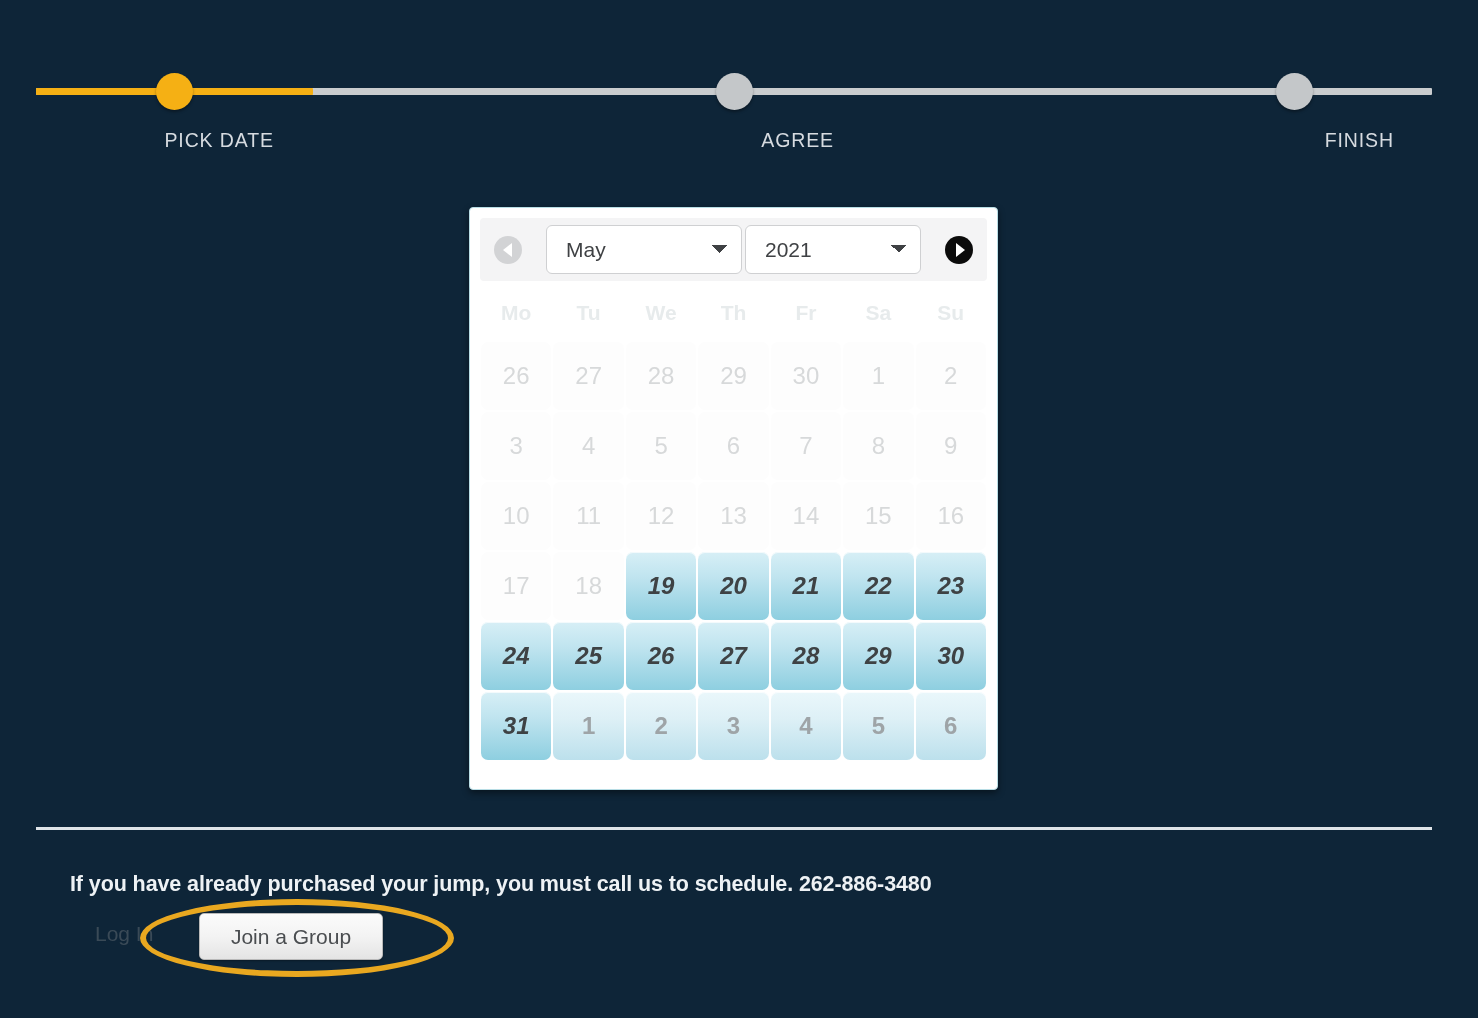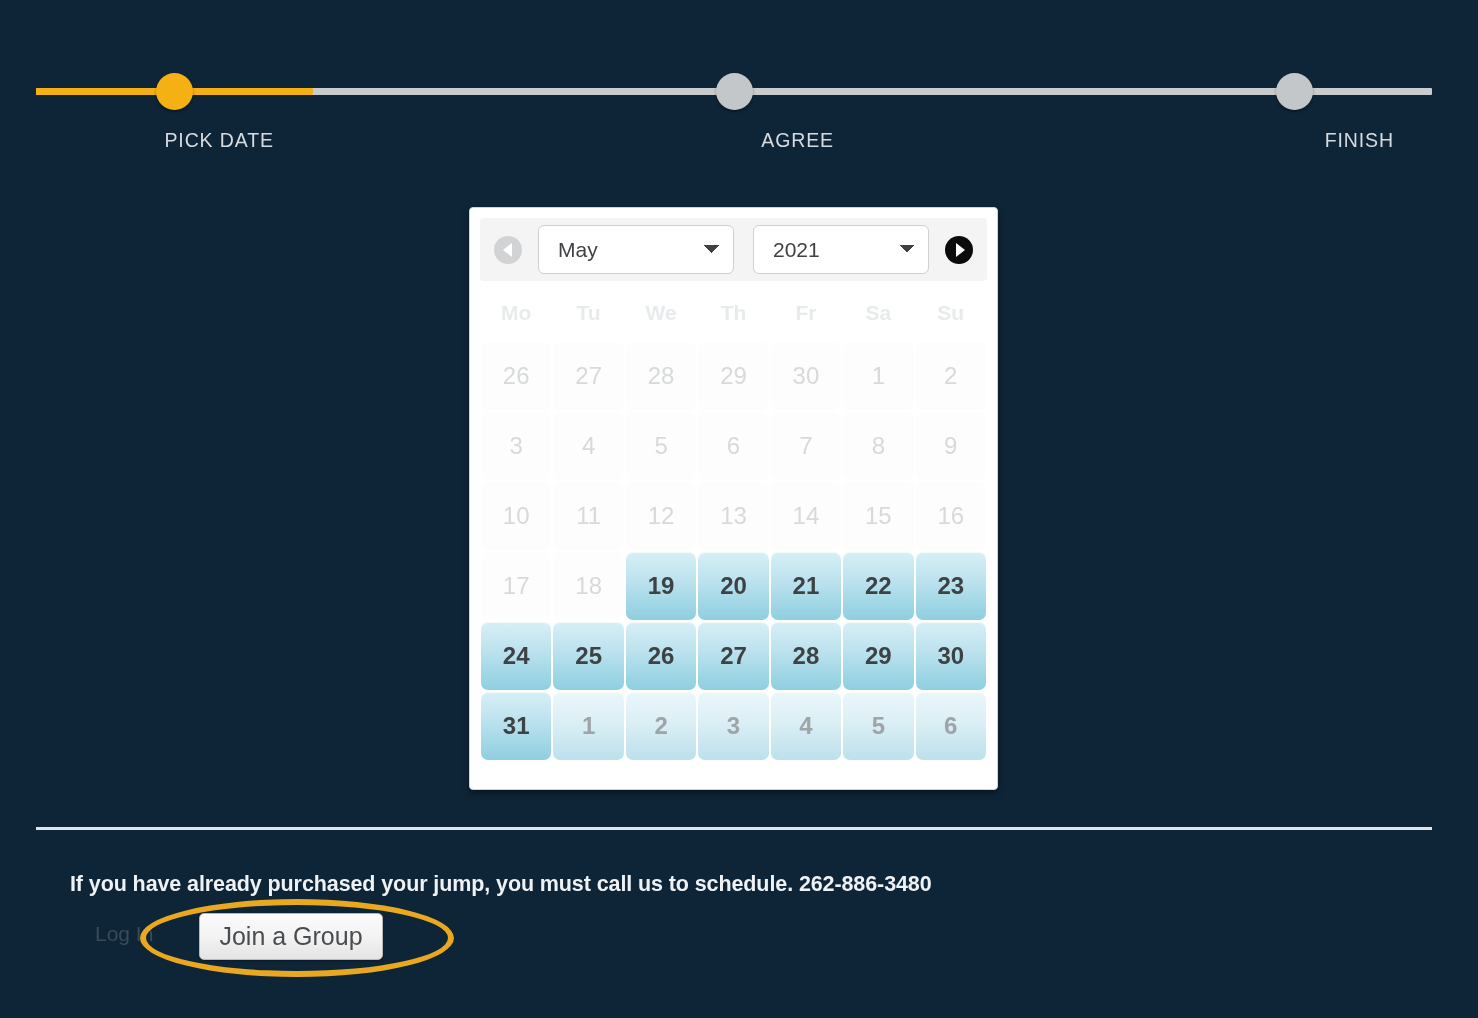--- a/index.html
+++ b/index.html
@@ -123,21 +123,21 @@
     border-bottom: 7px solid transparent;
   }
   .tri-left  { border-right: 9px solid #ffffff; margin-right: 2px; }
   .tri-right { border-left: 9px solid #ffffff; margin-left: 2px; }
 
   .cal-selects {
     display: flex;
     gap: 3px;
     margin: 0 16px;
     flex: 1 1 auto;
-    justify-content: space-between;
+    justify-content: center;
   }
 
   .cal-select {
     appearance: none;
     -webkit-appearance: none;
     background: #ffffff;
     border: 1px solid #cfd0d2;
     border-radius: 6px;
     height: 49px;
     font-family: "Liberation Sans", sans-serif;
@@ -190,20 +190,21 @@
     background: #fdfdfd;
   }
 
   
   .daycell.avail {
     color: #3e4244;
     font-weight: bold;
     background: linear-gradient(to bottom, #d7eff6 0%, #bfe4ef 38%, #8ecfe0 100%);
     box-shadow: inset 0 1px 0 rgba(255,255,255,0.7);
     cursor: pointer;
+    font-style: italic;
   }
 
   
   .daycell.avail-next {
     color: #9ea4a7;
     font-weight: bold;
     background: linear-gradient(to bottom, #eaf7fb 0%, #ddf0f6 40%, #bce0ec 100%);
     box-shadow: inset 0 1px 0 rgba(255,255,255,0.7);
     cursor: pointer;
   }
@@ -243,21 +244,21 @@
     position: absolute;
     left: 199px;
     top: 913px;
     width: 184px;
     height: 47px;
     background: linear-gradient(to bottom, #fbfbfb 0%, #f3f3f3 50%, #e4e4e4 100%);
     border: 1px solid #b9b9b9;
     border-radius: 5px;
     color: #4a4d50;
     font-family: "Liberation Sans", sans-serif;
-    font-size: 25px;
+    font-size: 21px;
     cursor: pointer;
     box-shadow: 0 1px 2px rgba(0,0,0,0.3);
   }
 
   
   #annotation-ellipse {
     position: absolute;
     left: 140px;
     top: 899px;
     width: 314px;

